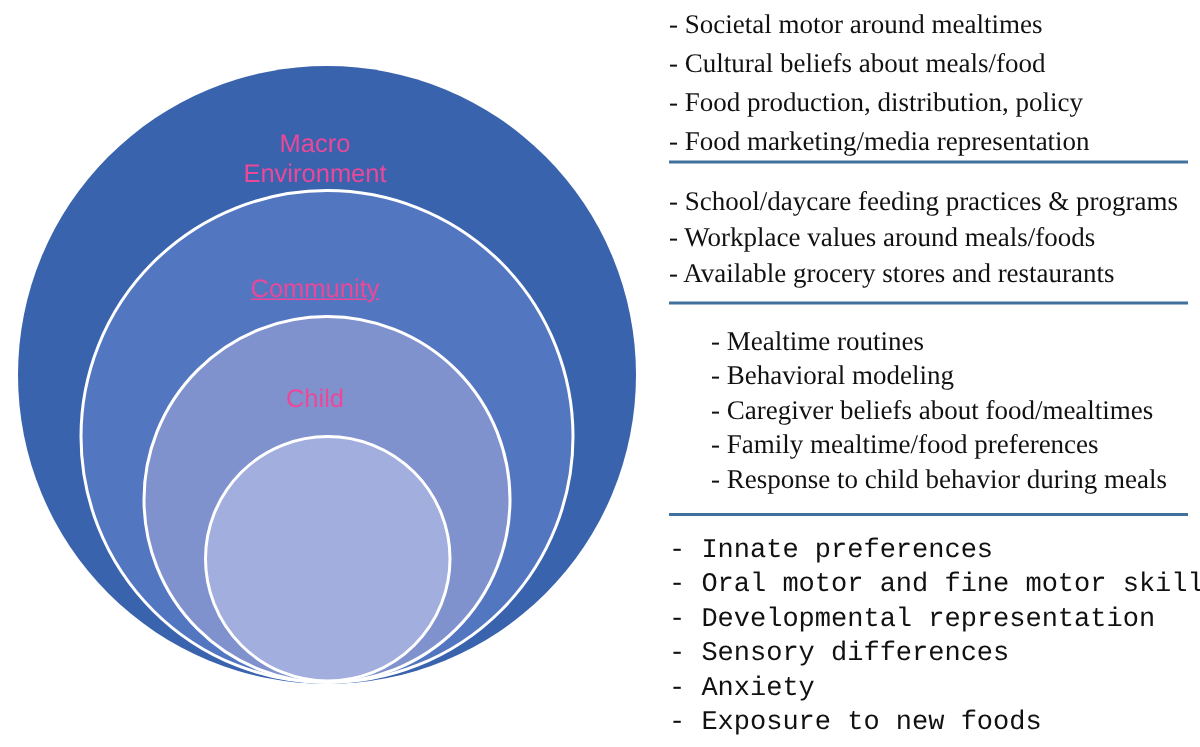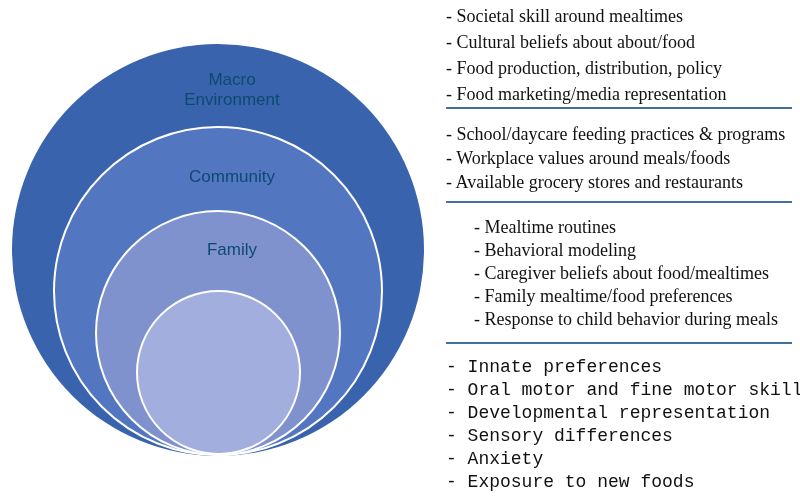--- a/index.html
+++ b/index.html
@@ -18,29 +18,30 @@
     box-sizing: border-box;
   }
   .circle.inner { border: 2px solid #ffffff; }
   #circle-macro     { left: 12px;  top: 44px;  width: 412px; height: 412px; }
   #circle-community { left: 53px;  top: 126px; width: 330px; height: 330px; }
   #circle-family    { left: 95px;  top: 210px; width: 246px; height: 246px; }
   #circle-child     { left: 136px; top: 290px; width: 165px; height: 165px; }
   .ring-label {
     position: absolute;
     width: 240px;
-    left: 112px;
+    left: 90px;
     text-align: center;
-    color: #0c4a6e;
+    color: #ec4899;
     font-family: "Liberation Sans", sans-serif;
     font-size: 17px;
     line-height: 20px;
+    margin-top: 16px;
   }
   #label-macro     { top: 70px;  }
-  #label-community { top: 167px; }
+  #label-community { top: 167px; text-decoration: underline; }
   #label-family    { top: 240px; }
   #label-child     { top: 361px; }
   
   .factor-group {
     position: absolute;
     left: 446px;
     width: 350px;
     color: #111111;
     font-size: 18px;
     white-space: nowrap;
@@ -67,25 +68,25 @@
   <div id="circle-macro" class="circle" style="background-color: rgb(58, 99, 174);"></div>
   <div id="circle-community" class="circle inner" style="background-color: rgb(83, 118, 193);"></div>
   <div id="circle-family" class="circle inner" style="background-color: rgb(128, 146, 206);"></div>
   <div id="circle-child" class="circle inner" style="background-color: rgb(162, 174, 222);"></div>
 
   <div id="label-macro" class="ring-label">
     <div>Macro</div>
     <div>Environment</div>
   </div>
   <div id="label-community" class="ring-label">Community</div>
-  <div id="label-family" class="ring-label">Family</div>
+  <div id="label-family" class="ring-label">Child</div>
 
   <div id="group-0" class="factor-group">
-      <div>- Societal skill around mealtimes</div>
-      <div>- Cultural beliefs about about/food</div>
+      <div>- Societal motor around mealtimes</div>
+      <div>- Cultural beliefs about meals/food</div>
       <div>- Food production, distribution, policy</div>
       <div>- Food marketing/media representation</div>
     </div>
   <div id="divider-0" class="divider" style="background-color: rgb(65, 113, 156);"></div>
 
   <div id="group-1" class="factor-group">
       <div>- School/daycare feeding practices &amp; programs</div>
       <div>- Workplace values around meals/foods</div>
       <div>- Available grocery stores and restaurants</div>
     </div>

